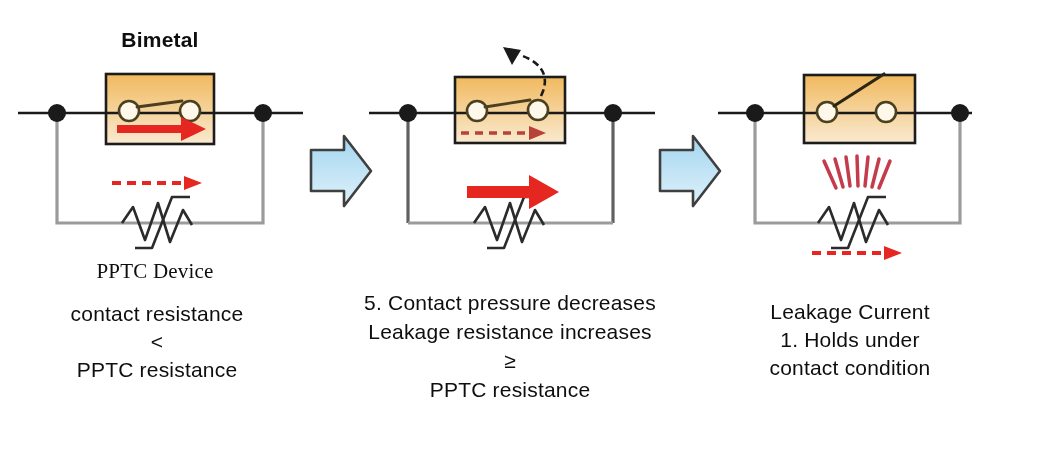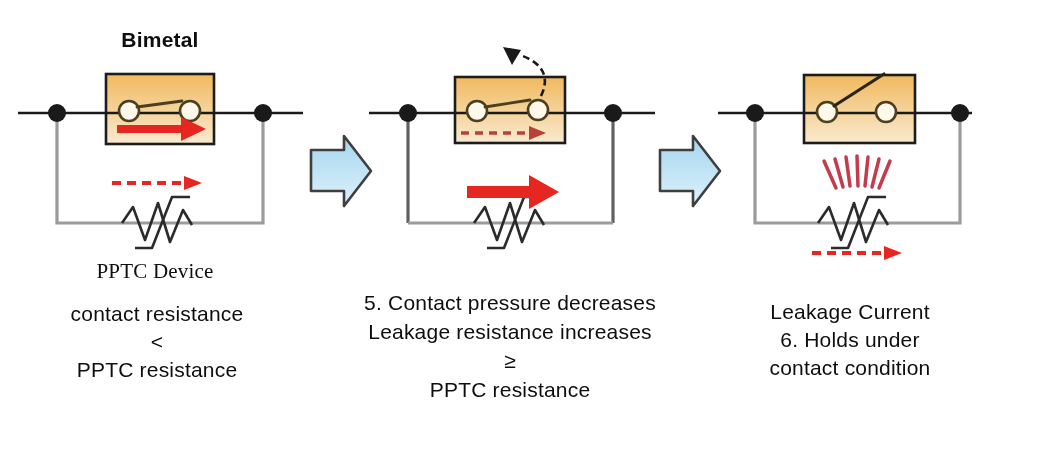--- a/index.html
+++ b/index.html
@@ -140,17 +140,17 @@
 
   <div class="lbl" style="left:325px;top:288px;width:370px;line-height:29px;">
     <div class="ln">5. Contact pressure decreases</div>
     <div class="ln">Leakage resistance increases</div>
     <div class="ln">≥</div>
     <div class="ln">PPTC resistance</div>
   </div>
 
   <div class="lbl" style="left:715px;top:282px;width:270px;margin-top:16px;">
     <div class="ln">Leakage Current</div>
-    <div class="ln">6. Holds under</div>
+    <div class="ln">1. Holds under</div>
     <div class="ln">contact condition</div>
   </div>
 
 </div>
 
 </body></html>

